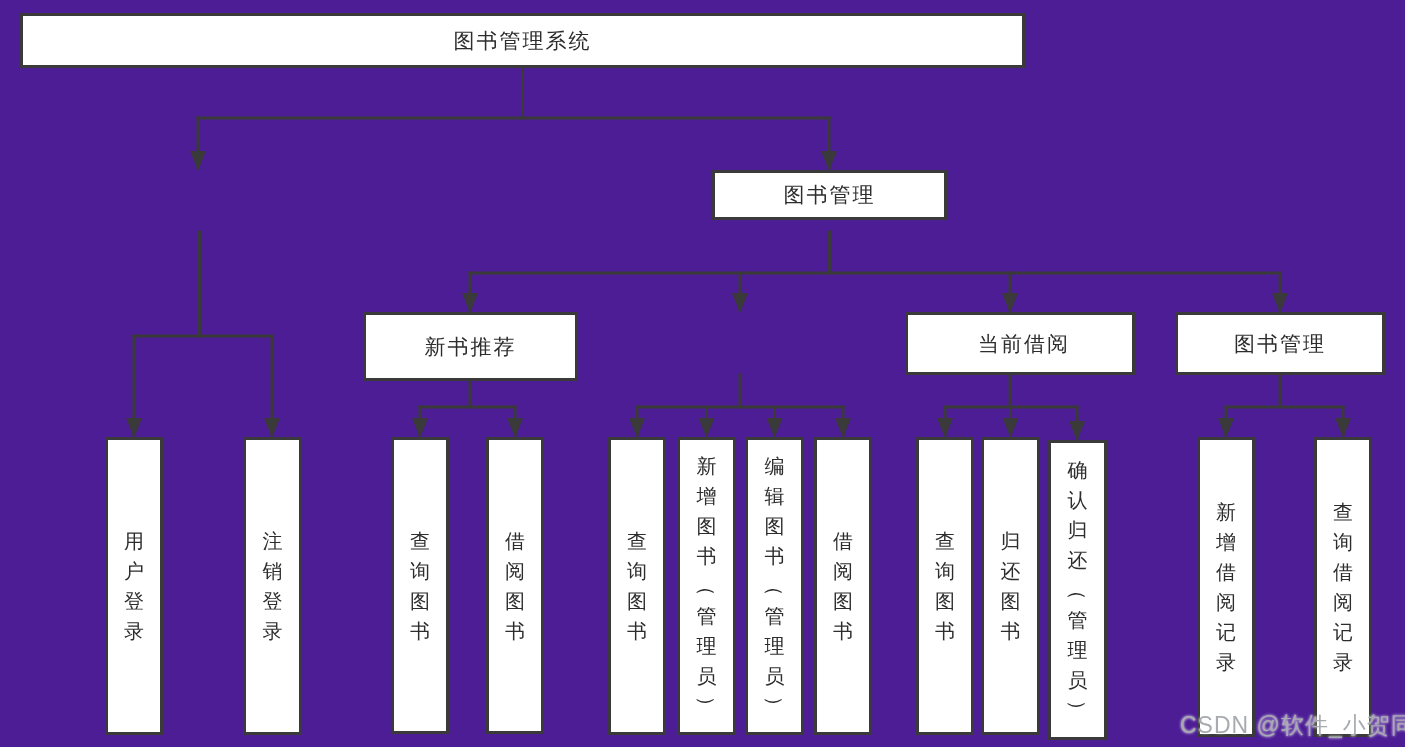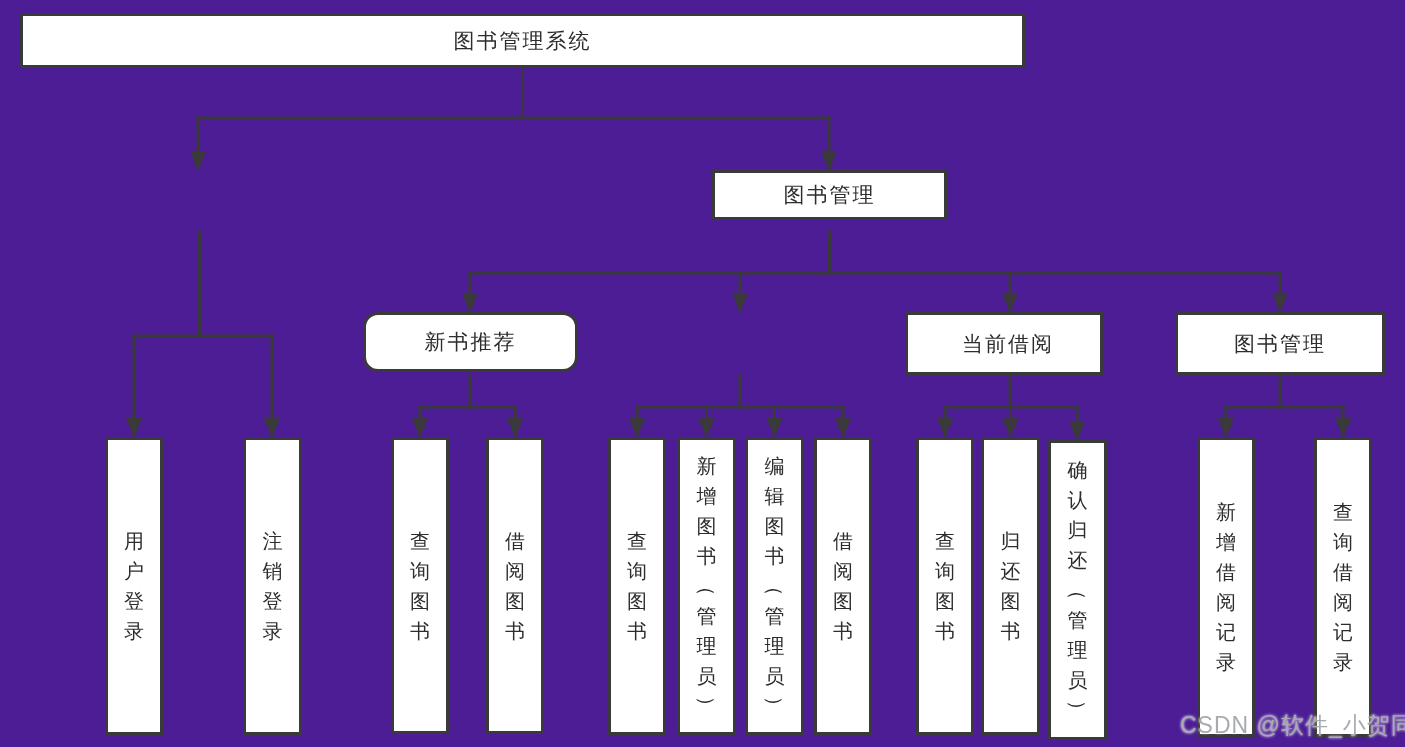--- a/index.html
+++ b/index.html
@@ -127,22 +127,22 @@
       <polygon points="1069,421 1085,421 1077,441"></polygon>
       <polygon points="1218,418 1234,418 1226,438"></polygon>
       <polygon points="1335,418 1351,418 1343,438"></polygon>
     </g>
   </svg>
 
   <div class="node hnode" style="left:20px; top:13px; width:1005px; height:55px;">图书管理系统</div>
 
   <div class="node hnode" style="left:712px; top:170px; width:235px; height:50px;">图书管理</div>
 
-  <div class="node hnode" style="left:363px; top:312px; width:215px; height:60px;border-radius:15px;">新书推荐</div>
-  <div class="node hnode" style="left:905px; top:312px; width:198px; height:63px;padding-left:8px;">当前借阅</div>
+  <div class="node hnode" style="left:363px; top:312px; width:215px; height:69px;">新书推荐</div>
+  <div class="node hnode" style="left:905px; top:312px; width:230px; height:63px;padding-left:8px;">当前借阅</div>
   <div class="node hnode" style="left:1175px; top:312px; width:210px; height:63px;">图书管理</div>
 
   <div class="node vnode" style="left:105px; top:437px; width:58px; height:298px;">
       <span>用</span>
       <span>户</span>
       <span>登</span>
       <span>录</span>
     </div>
   <div class="node vnode" style="left:243px; top:437px; width:59px; height:298px;">
       <span>注</span>

